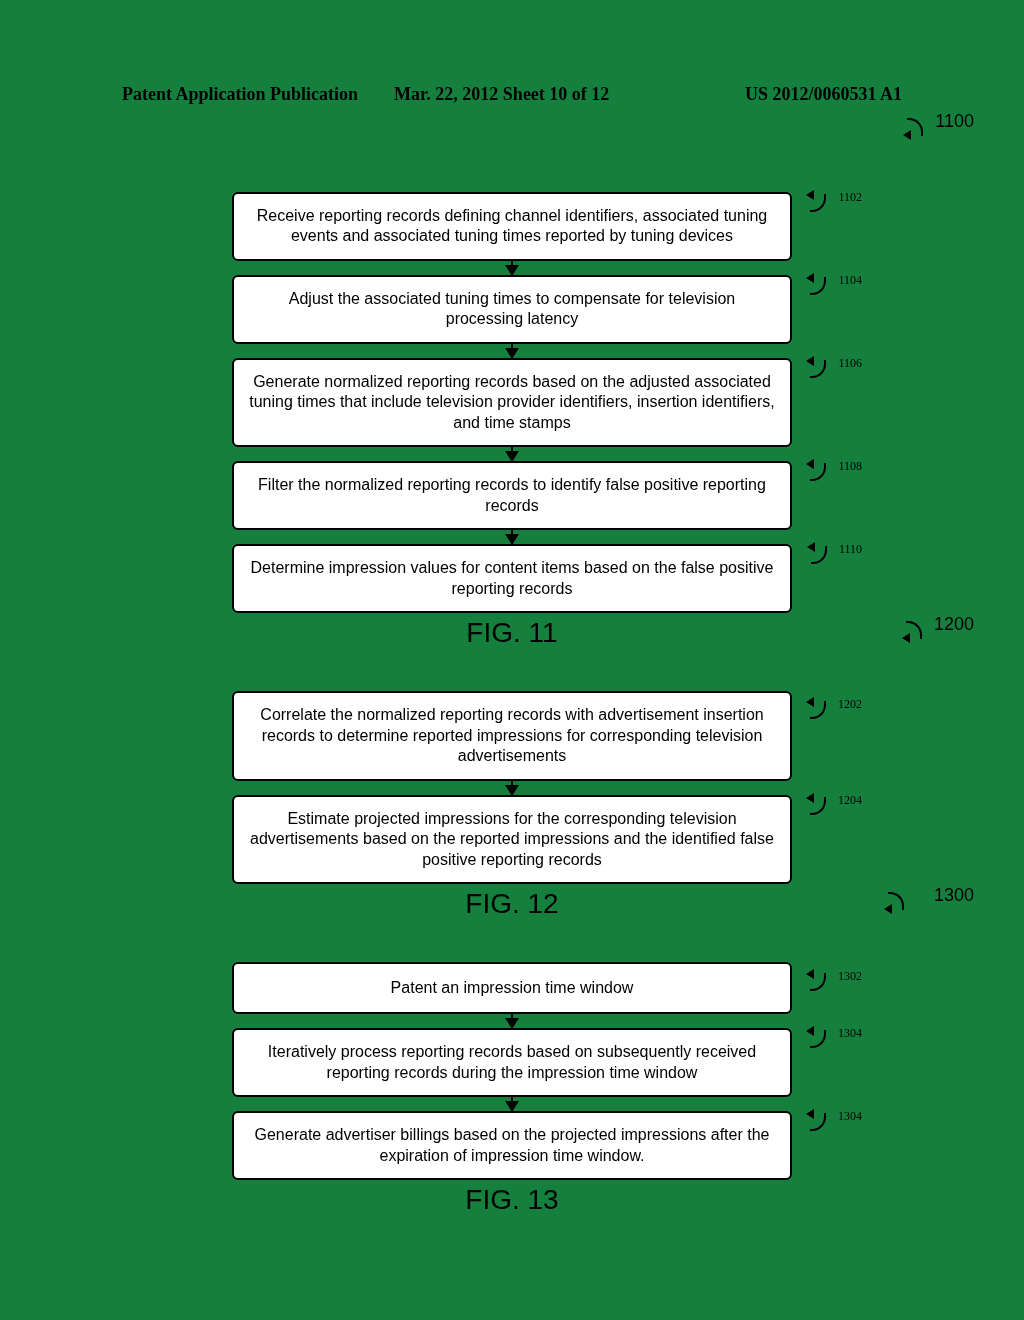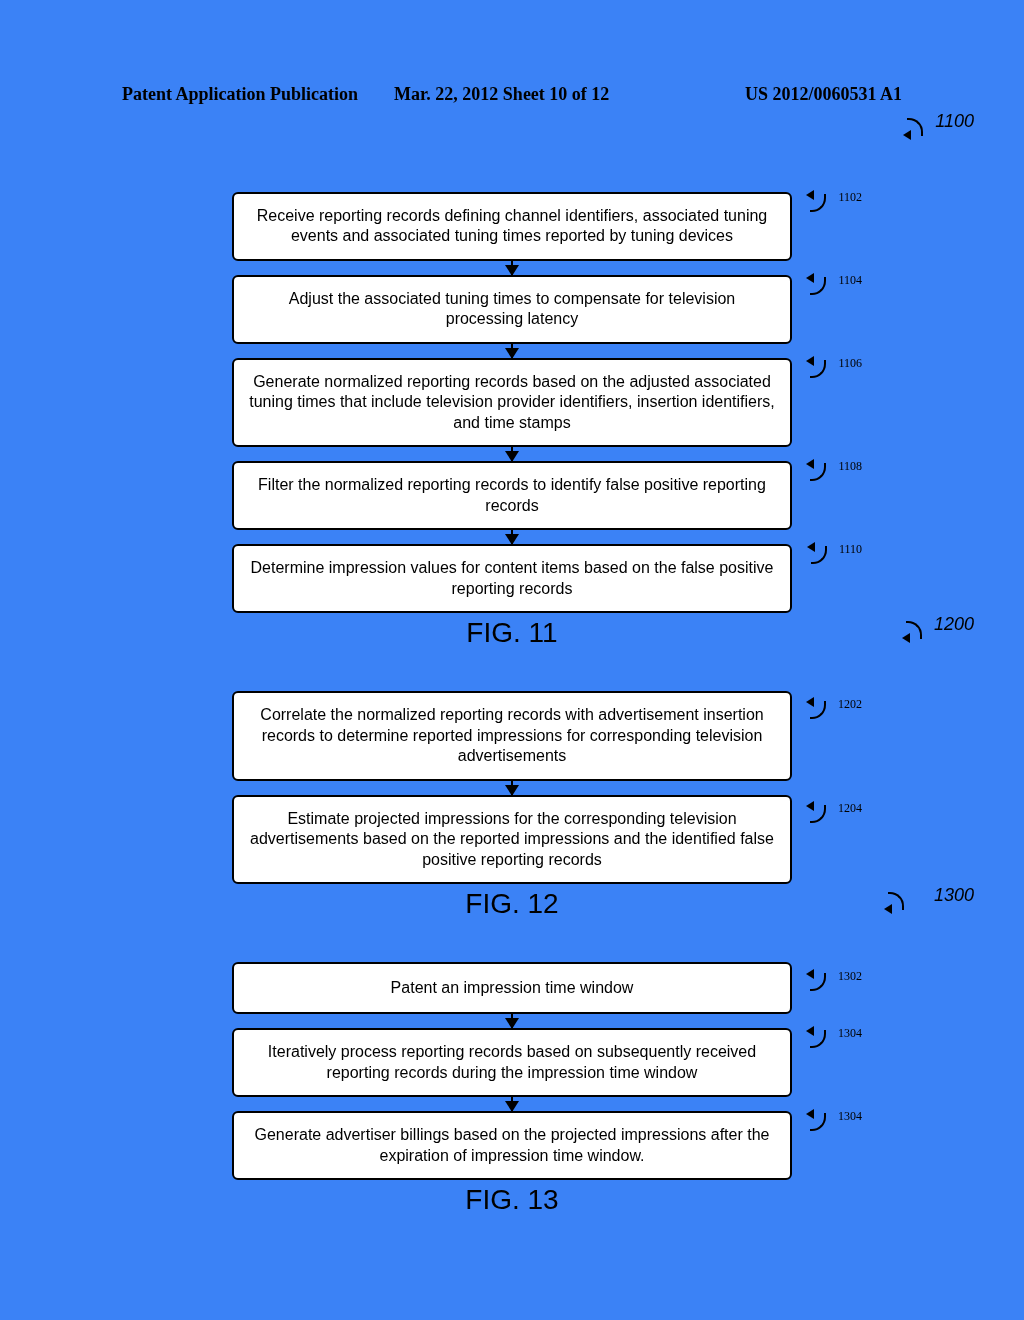--- a/index.html
+++ b/index.html
@@ -6,21 +6,21 @@
     margin: 0;
     padding: 0;
     background: #fff;
     font-family: Arial, Helvetica, sans-serif;
     color: #000;
   }
   .page {
     width: 1024px;
     height: 1320px;
     position: relative;
-    background: #3b82f6;
+    background: #15803d;
     overflow: hidden;
   }
   .header {
     position: absolute;
     top: 84px;
     left: 0;
     width: 100%;
     display: flex;
     font-size: 18px;
     font-weight: bold;
@@ -125,21 +125,20 @@
   }
 
   .ref-top { 
     position: absolute;
     right: -70px;
     top: -34px;
     display: flex;
     align-items: flex-start;
     font-size: 18px;
     height: 24px;
-    font-style: italic;
   }
   .ref-top .hook {
     position: relative;
     width: 24px;
     height: 22px;
   }
   .ref-top .hook::before {
     content: "";
     position: absolute;
     left: 0;
@@ -253,21 +252,21 @@
           <div class="box">Correlate the normalized reporting records with advertisement insertion records to determine reported impressions for corresponding television advertisements</div>
           <div class="ref" style="top:8px;">
             <span class="hook"></span>
             <span class="num">1202</span>
           </div>
         </div>
         <div class="arrow"></div>
 
         <div class="box-wrap">
           <div class="box">Estimate projected impressions for the corresponding television advertisements based on the reported impressions and the identified false positive reporting records</div>
-          <div class="ref" style="top:8px;">
+          <div class="ref" style="top:0;">
             <span class="hook"></span>
             <span class="num">1204</span>
           </div>
         </div>
 
         <div class="fig-label">FIG. 12</div>
       </div>
     </div>
 
     <div class="sec">

